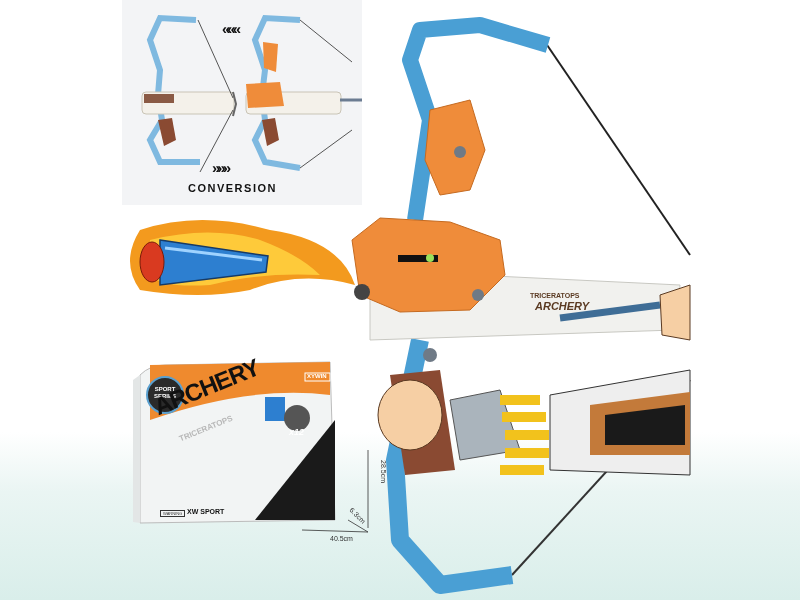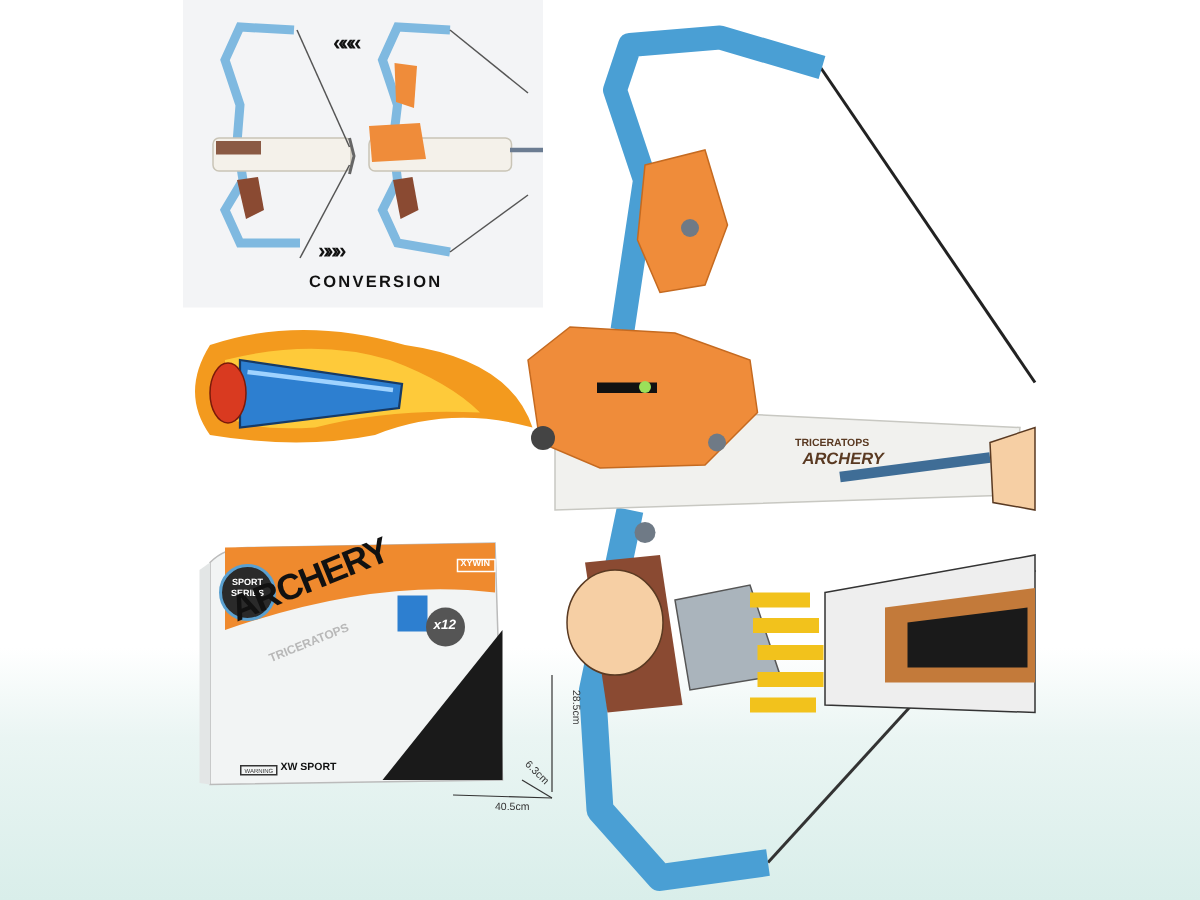--- a/index.html
+++ b/index.html
@@ -1,21 +1,21 @@
 <!DOCTYPE html>
 <html><head>
 <meta charset="utf-8">
 <style>
   html,body{margin:0;padding:0;}
   body{width:800px;height:600px;overflow:hidden;position:relative;
        font-family:"Liberation Sans",sans-serif;
        background:linear-gradient(180deg,#ffffff 0%,#ffffff 72%,#eaf5f3 82%,#d9eeea 100%);}
   .abs{position:absolute;}
   .inset-panel{left:122px;top:0;width:240px;height:205px;background:#f3f4f6;}
-  .conversion{left:188px;top:182px;font-size:11px;font-weight:bold;letter-spacing:1.5px;color:#111;margin-left:18px;}
+  .conversion{left:188px;top:182px;font-size:11px;font-weight:bold;letter-spacing:1.5px;color:#111;}
   .chev{font-size:15px;font-weight:900;color:#111;letter-spacing:-3px;}
   .dim{font-size:7px;color:#333;}
   svg{position:absolute;left:0;top:0;}
 </style>
 </head>
 <body>
 
 <div class="abs inset-panel"></div>
 <svg width="800" height="600">
 
@@ -108,18 +108,18 @@
 <div class="abs" style="left:530px;top:292px;font-size:7px;font-weight:bold;color:#5a3a22;">TRICERATOPS</div>
 <div class="abs" style="left:535px;top:300px;font-size:11px;font-weight:bold;color:#5a3a22;font-style:italic;">ARCHERY</div>
 
 <div class="abs" style="left:153px;top:386px;font-size:6px;font-weight:bold;color:#fff;text-align:center;width:24px;line-height:7px;">
   <span>SPORT</span><br>
   <span>SERIES</span>
 </div>
 <div class="abs" style="left:150px;top:395px;font-size:24px;font-weight:900;color:#111;transform:rotate(-22deg);transform-origin:left top;letter-spacing:-1px;">ARCHERY</div>
 <div class="abs" style="left:178px;top:435px;font-size:8px;font-weight:bold;color:#b8b8b8;transform:rotate(-22deg);transform-origin:left top;">TRICERATOPS</div>
 <div class="abs" style="left:307px;top:373px;font-size:6px;font-weight:bold;color:#fff;">XYWIN</div>
-<div class="abs" style="left:289px;top:411px;font-size:9px;font-weight:bold;color:#fff;font-style:italic;">x12</div>
+<div class="abs" style="left:289px;top:427px;font-size:9px;font-weight:bold;color:#fff;font-style:italic;">x12</div>
 <div class="abs" style="left:160px;top:510px;font-size:4px;color:#333;border:1px solid #333;padding:0 2px;">WARNING</div>
 <div class="abs" style="left:187px;top:508px;font-size:7px;font-weight:900;color:#111;">XW SPORT</div>
 <div class="abs dim" style="left:372px;top:468px;transform:rotate(90deg);">28.5cm</div>
 <div class="abs dim" style="left:348px;top:512px;transform:rotate(45deg);">6.3cm</div>
 <div class="abs dim" style="left:330px;top:535px;">40.5cm</div>
 
 </body></html>

